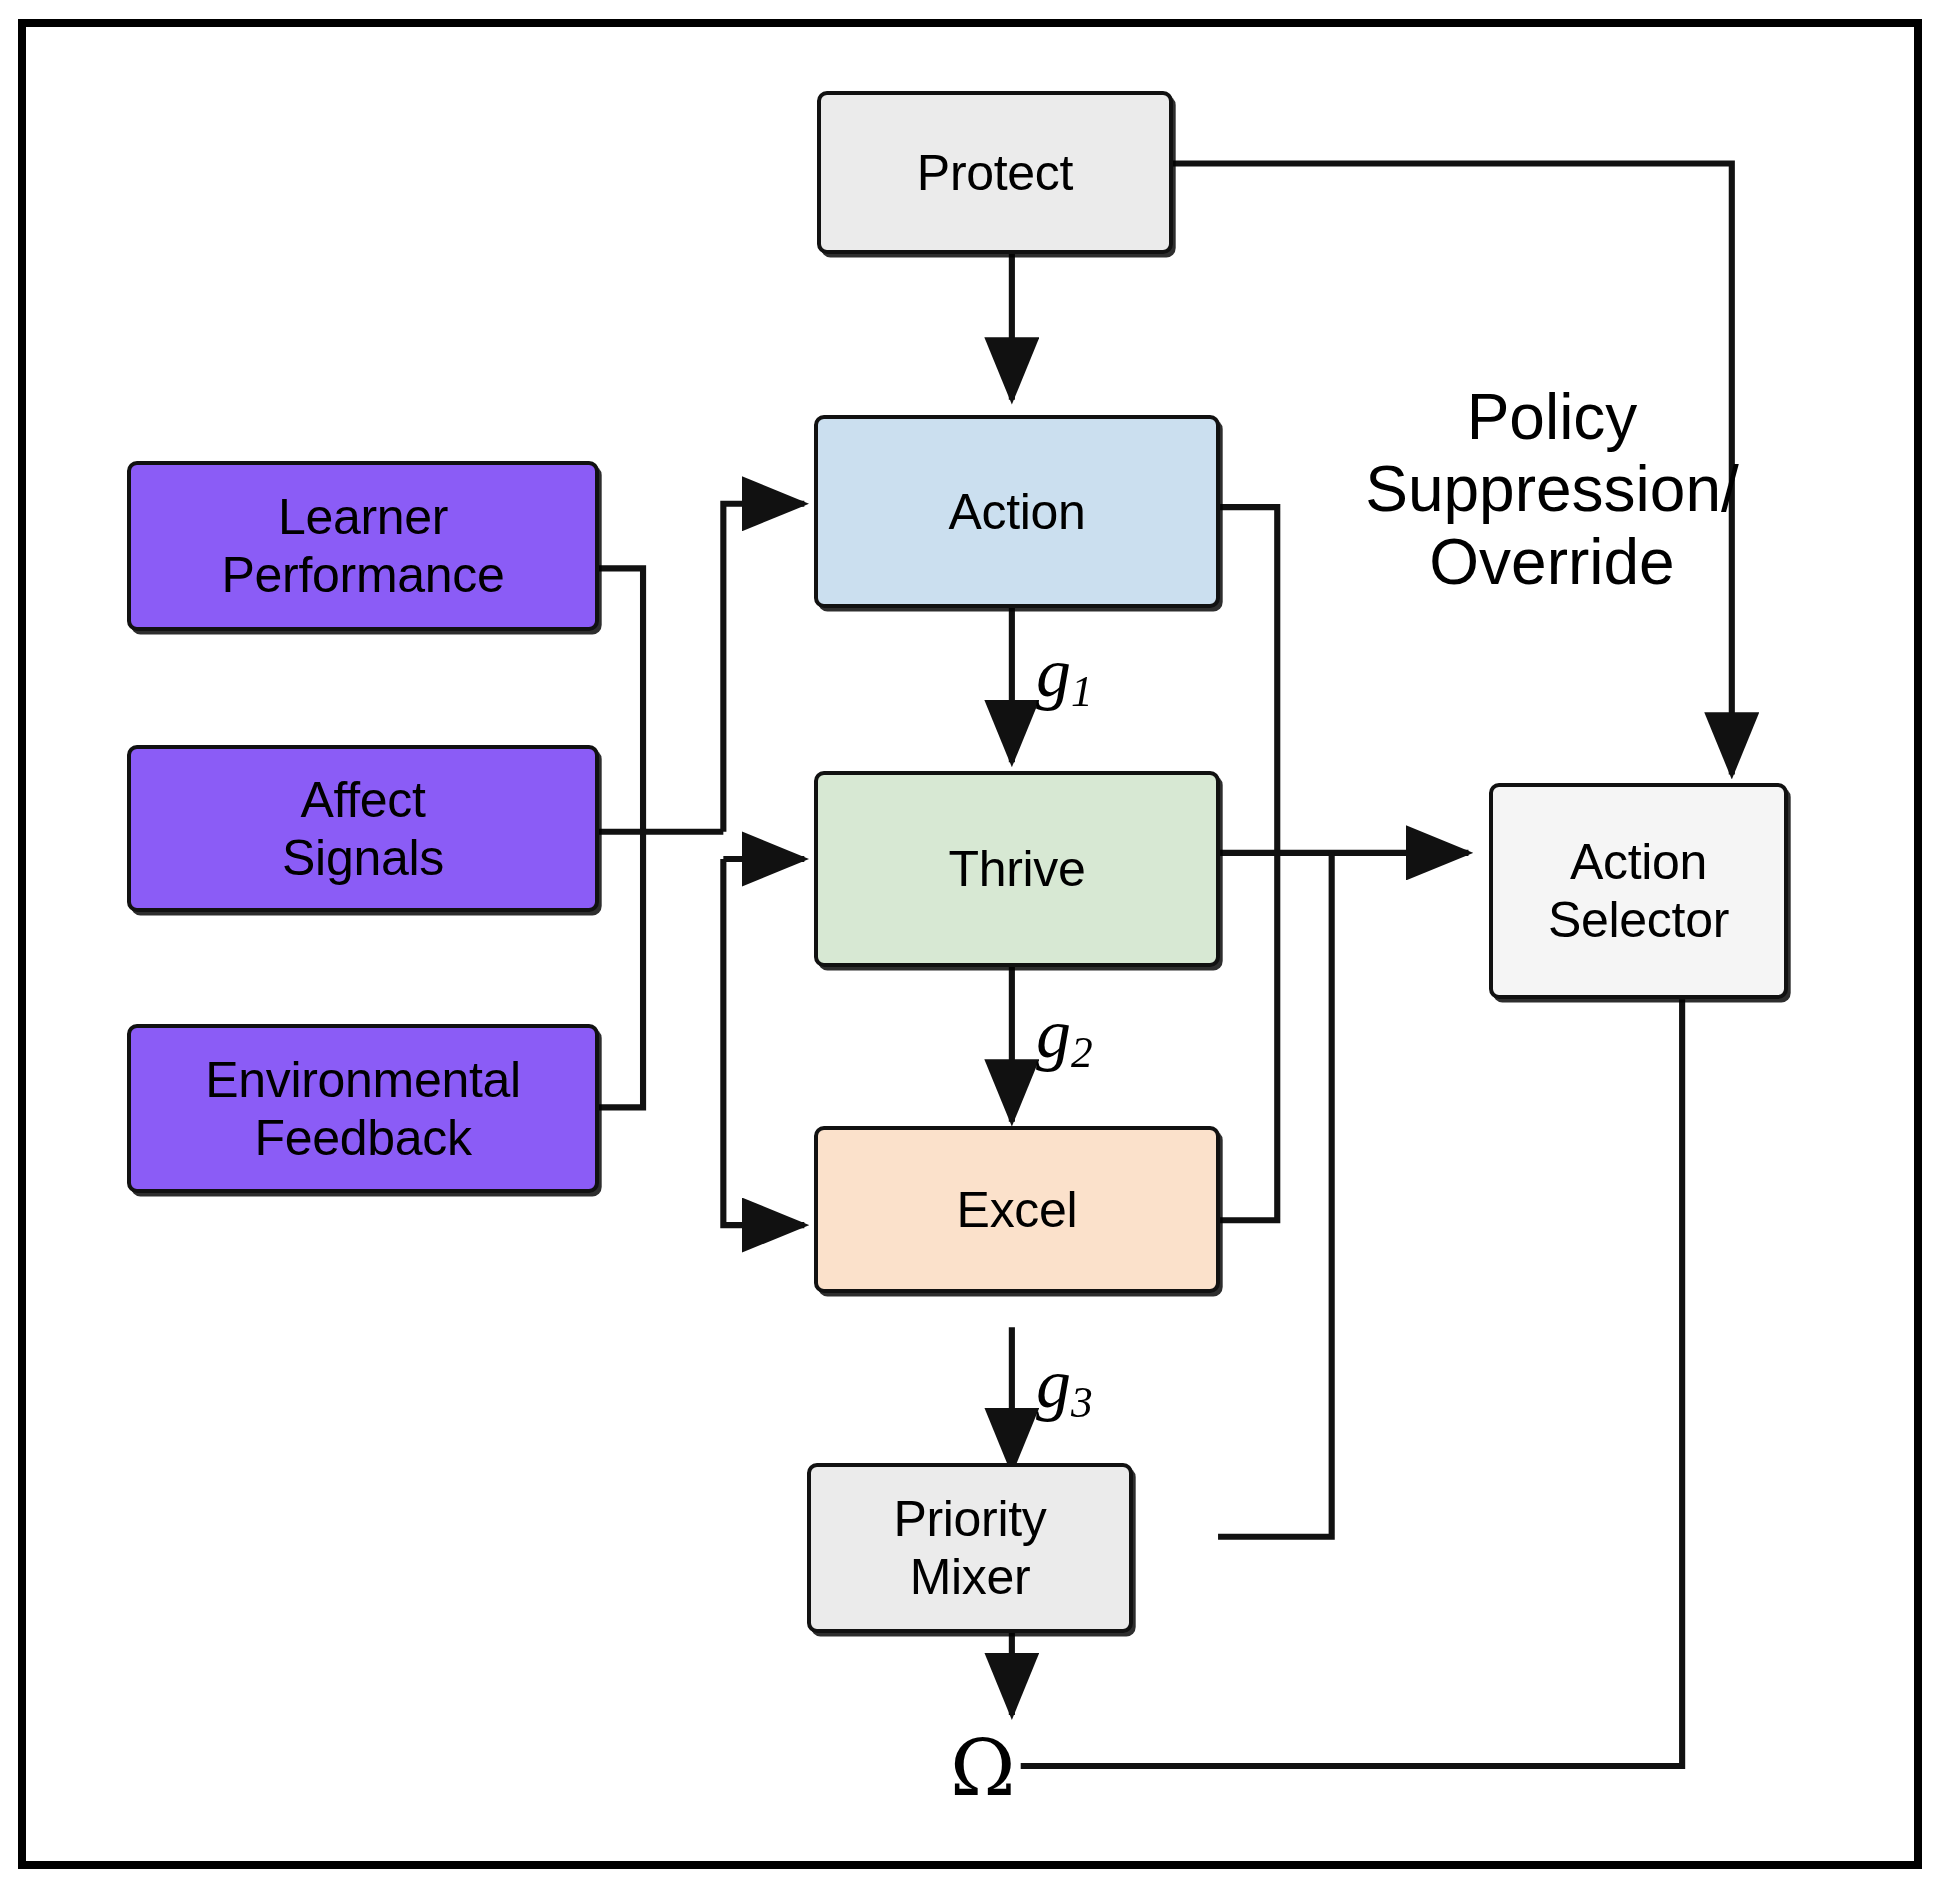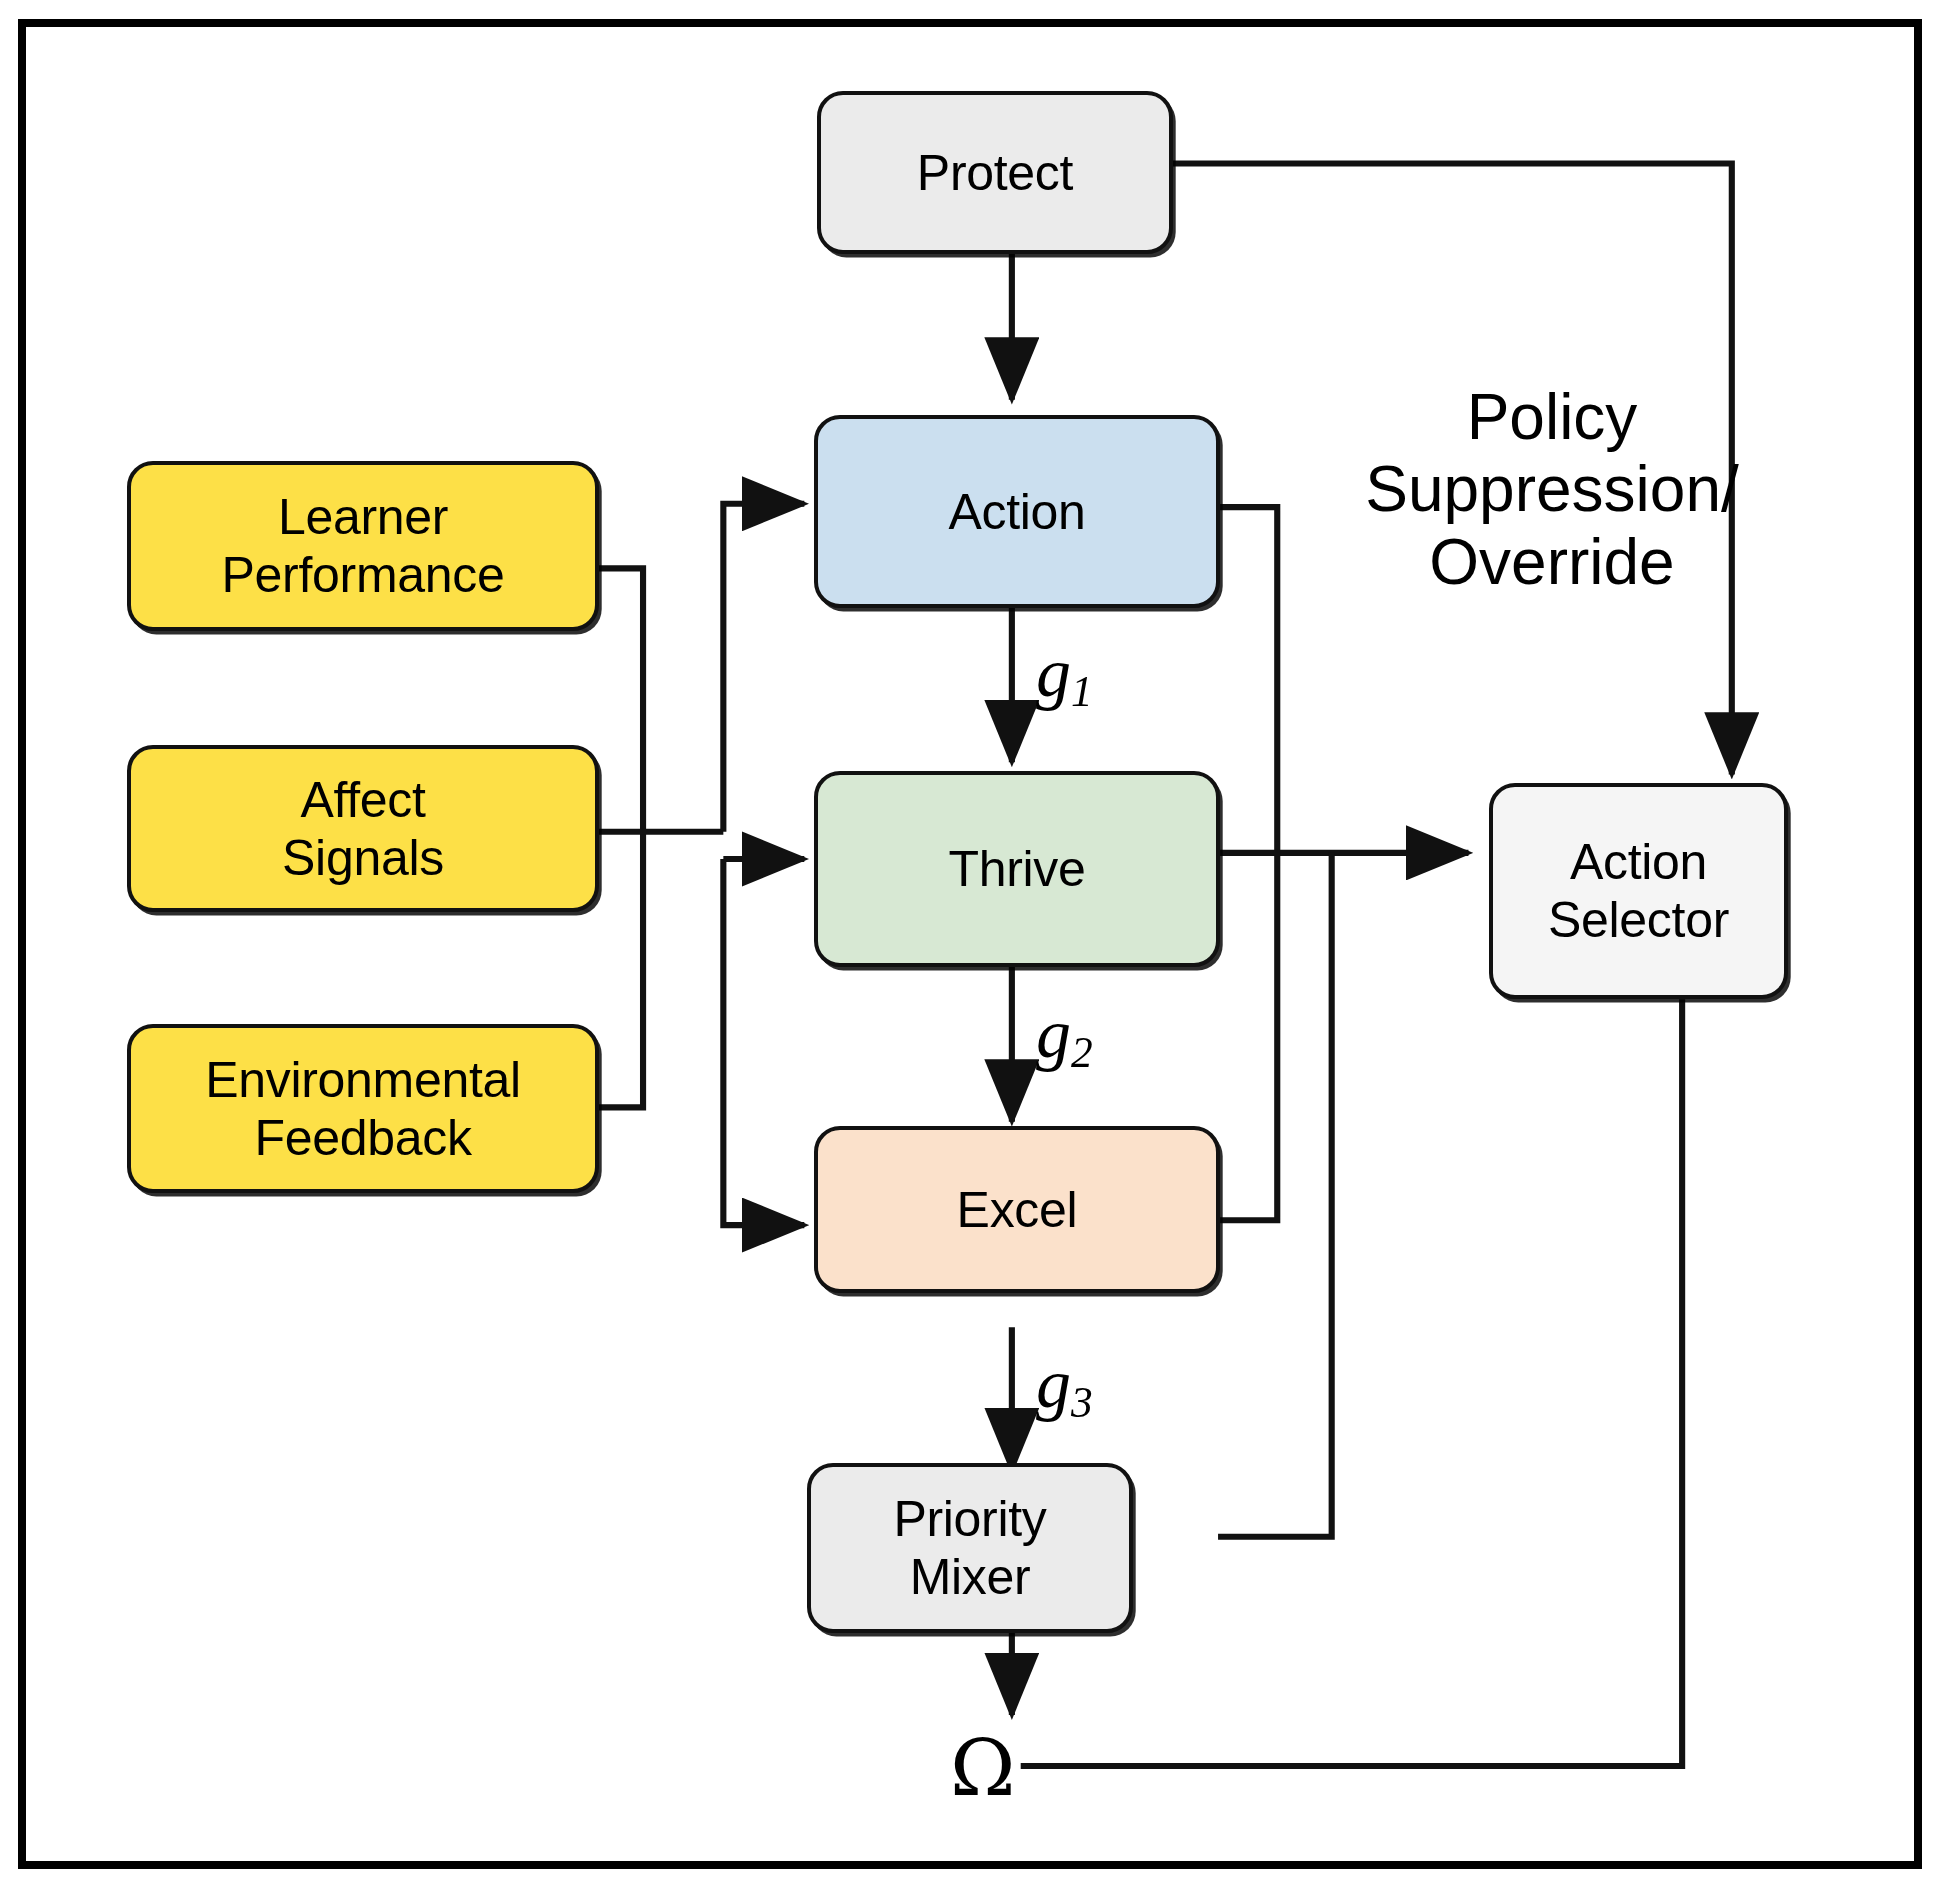--- a/index.html
+++ b/index.html
@@ -36,38 +36,38 @@
     top: 0;
     width: 1955px;
     height: 1901px;
     pointer-events: none;
   }
   
   .node {
     position: absolute;
     box-sizing: border-box;
     border: 4.8px solid #111111;
-    border-radius: 26px;
+    border-radius: 10px;
     display: flex;
     align-items: center;
     justify-content: center;
     text-align: center;
     color: #000000;
     font-family: "Liberation Sans", sans-serif;
     font-size: 50px;
     line-height: 1.16;
     letter-spacing: -0.3px;
     box-shadow: 3.4px 4.1px 0 -0.7px rgba(0,0,0,0.82);
   }
   .node .node-label {
     display: block;
     white-space: pre-line;
     padding: 0 6.8px;
   }
-  .fill-white   { background: #fde047; }
+  .fill-white   { background: #8b5cf6; }
   .fill-grey    { background: #ebebeb; }
   .fill-grey2   { background: #f5f5f5; }
   .fill-blue    { background: #cbdfef; }
   .fill-green   { background: #d7e8d3; }
   .fill-peach   { background: #fbe1cb; }
 
   
   .annotation {
     position: absolute;
     color: #000000;

